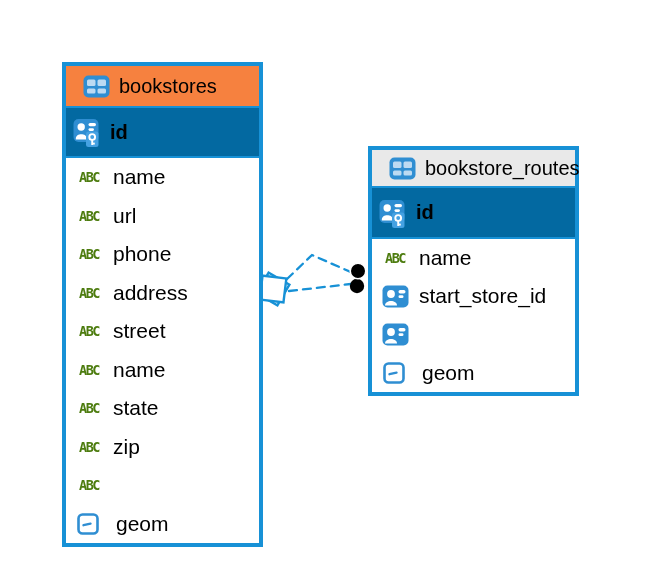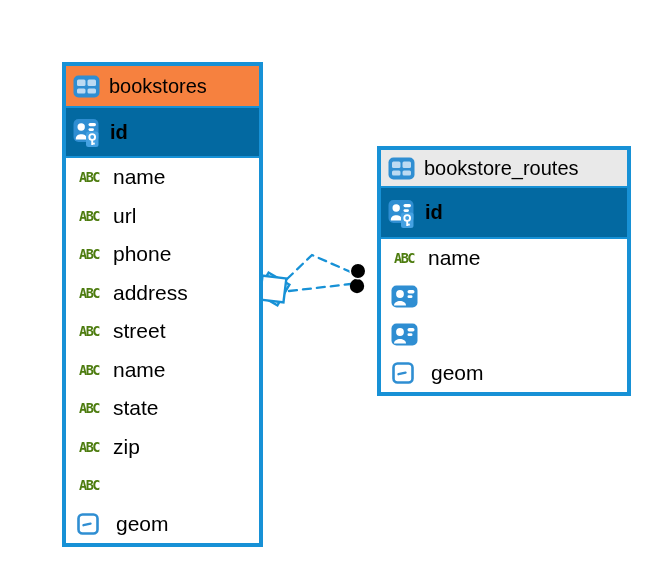--- a/index.html
+++ b/index.html
@@ -18,24 +18,24 @@
   }
   .connector{position:absolute;left:0;top:0;z-index:1;}
   .entity{
     position:absolute;
     background:#ffffff;
     border:4px solid var(--accent);
     box-sizing:border-box;
     z-index:2;
   }
   .entity.left{left:62px;top:62px;width:201px;}
-  .entity.right{left:368px;top:146px;width:254px;margin-left:9px;}
+  .entity.right{left:368px;top:146px;width:211px;}
   .hdr{
     display:flex;align-items:center;
-    padding-left:7px;
+    padding-left:17px;
     border-bottom:2px solid var(--accent);
     box-sizing:border-box;
   }
   .entity.left .hdr{height:42px;}
   .entity.right .hdr{height:38px;}
   .hdr .title{font-size:20px;margin-left:9px;white-space:nowrap;}
   .pkrow{
     display:flex;align-items:center;
     padding-left:6px;
     border-bottom:2px solid var(--accent);
@@ -190,20 +190,21 @@
       <div class="colrow">
         <span class="icon svgicon">
           <svg width="27" height="23" viewBox="0 0 27 23">
             <rect x="0.5" y="0.5" width="26" height="22" rx="5" fill="#2f8ed2"></rect>
             <circle cx="9" cy="9" r="3.9" fill="#ffffff"></circle>
             <path d="M3 20.5 C3 14.5 15 14.5 15 20.5 Z" fill="#ffffff"></path>
             <rect x="16.5" y="5" width="7" height="3.4" rx="1.7" fill="#ffffff"></rect>
             <rect x="16.5" y="10.3" width="5" height="2.8" rx="1.4" fill="#ffffff"></rect>
           </svg>
         </span>
+        <span class="col-label">start_store_id</span>
       </div>
       <div class="colrow">
         <span class="icon svgicon">
           <svg width="27" height="23" viewBox="0 0 27 23">
             <rect x="0.5" y="0.5" width="26" height="22" rx="5" fill="#2f8ed2"></rect>
             <circle cx="9" cy="9" r="3.9" fill="#ffffff"></circle>
             <path d="M3 20.5 C3 14.5 15 14.5 15 20.5 Z" fill="#ffffff"></path>
             <rect x="16.5" y="5" width="7" height="3.4" rx="1.7" fill="#ffffff"></rect>
             <rect x="16.5" y="10.3" width="5" height="2.8" rx="1.4" fill="#ffffff"></rect>
           </svg>

